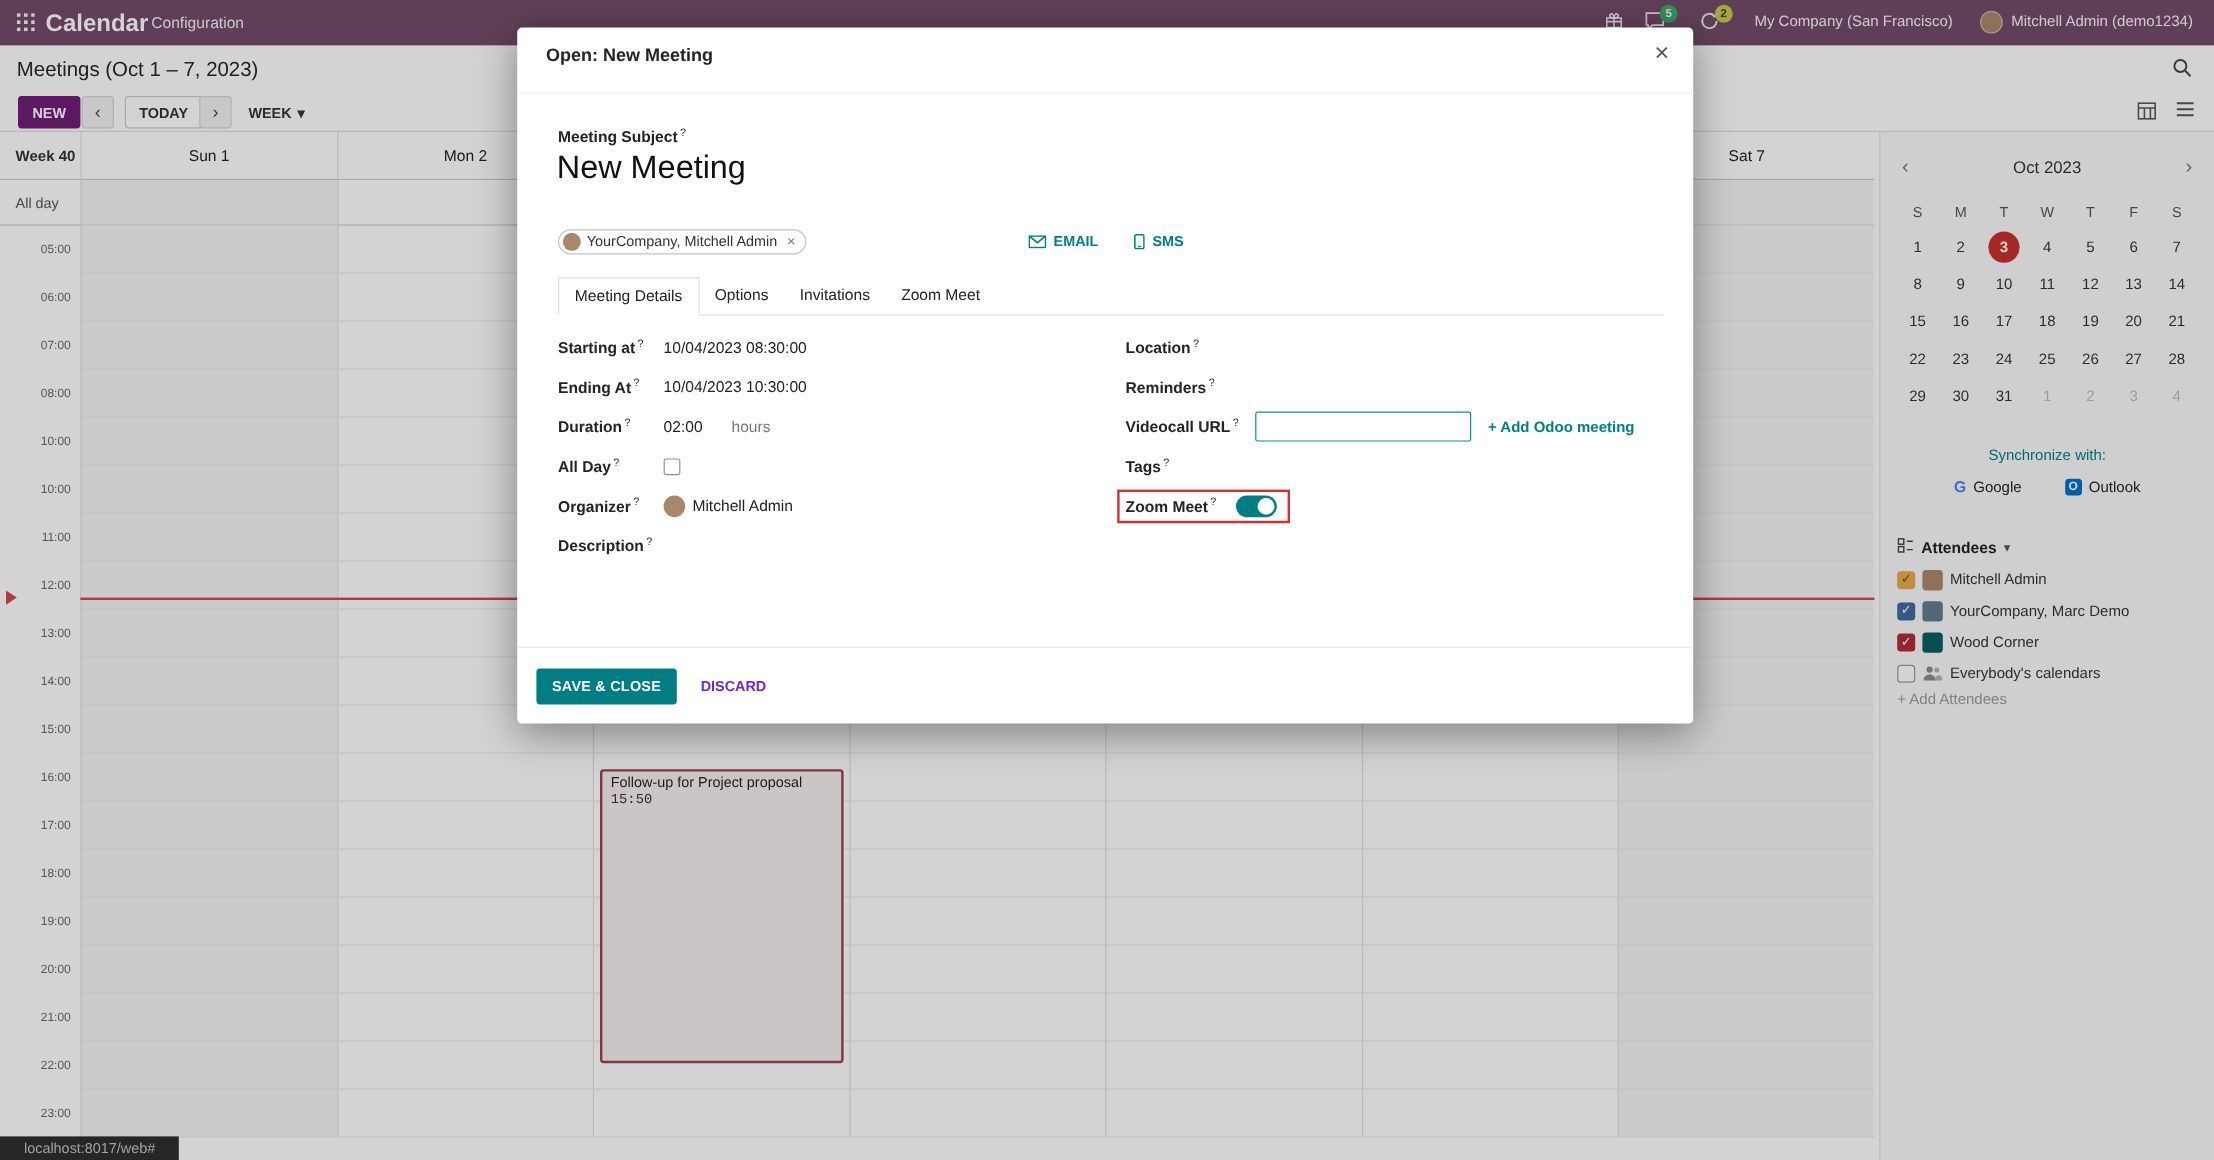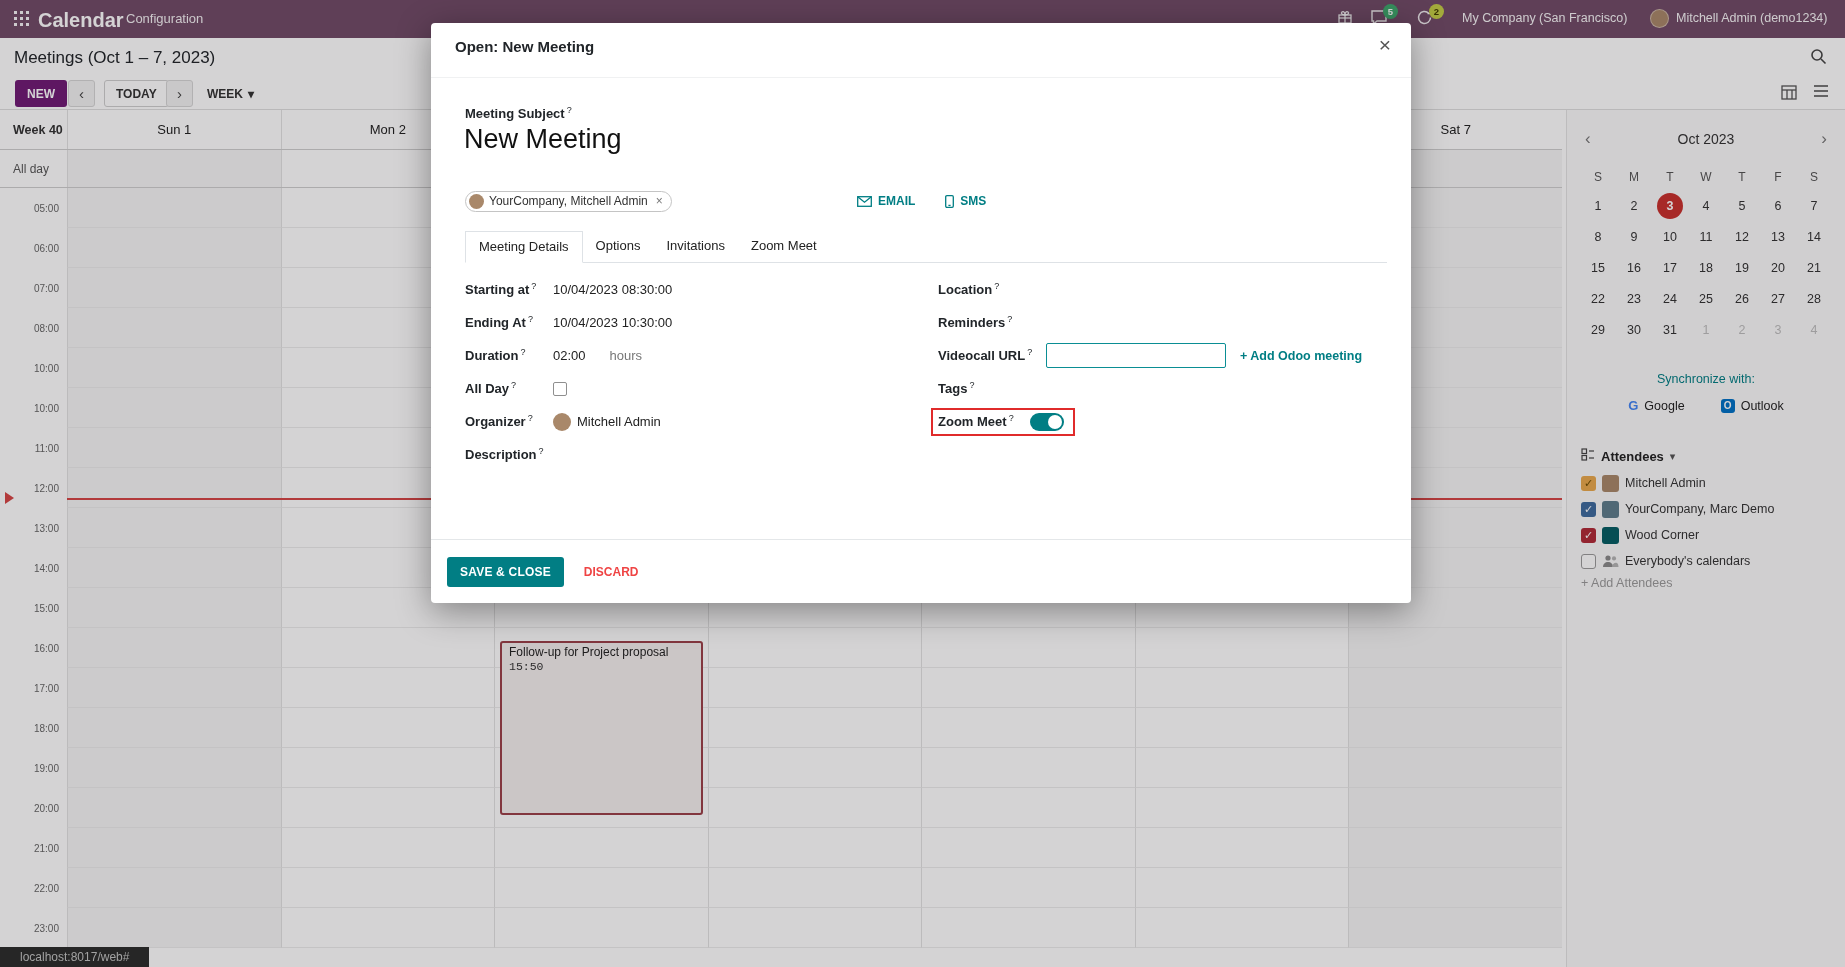--- a/index.html
+++ b/index.html
@@ -38,21 +38,21 @@
   .day-h{display:flex;align-items:center;justify-content:center;font-size:13px;color:#222;border-left:1px solid #e2e2e2;cursor:pointer;}
   .allday{height:38px;border-bottom:1px solid #cfcfcf;}
   .ad-gut{display:flex;align-items:center;padding-left:13px;font-size:12px;color:#555;}
   .ad-cell{border-left:1px solid #e2e2e2;cursor:pointer;}
   .hrow{height:40px;}
   .hgut{display:flex;align-items:center;justify-content:flex-end;padding-right:8px;font-size:10px;color:#666;}
   .hcell{border-left:1px solid #e2e2e2;border-bottom:1px solid #ececec;cursor:pointer;}
   .wknd{background:#f6f6f6;}
   .now-line{position:absolute;left:67px;width:1495px;top:388px;border-top:2px solid #d64545;z-index:5;}
   .now-arrow{position:absolute;left:5px;top:382px;width:0;height:0;border-top:6px solid transparent;border-bottom:6px solid transparent;border-left:9px solid #d64545;z-index:5;}
-  .event{position:absolute;left:500px;top:531px;width:203px;height:174px;background:#f4efee;border:2px solid #9c4048;border-radius:3px;padding:3px 7px;z-index:4;cursor:pointer;}
+  .event{position:absolute;left:500px;top:531px;width:203px;height:245px;background:#f4efee;border:2px solid #9c4048;border-radius:3px;padding:3px 7px;z-index:4;cursor:pointer;}
   .event .ev-title{font-size:12px;color:#222;line-height:1.15;}
   .event .ev-time{font-size:11.5px;color:#333;font-family:Liberation Mono, monospace;}
 
   
   .sidebar{position:absolute;left:1566px;top:110px;width:279px;height:857px;background:#fbfbfb;border-left:1px solid #e3e3e3;}
   .mc-nav{position:absolute;left:12px;right:12px;top:16px;height:26px;display:flex;align-items:center;justify-content:space-between;}
   .mc-month{font-size:14px;color:#333;}
   .mc-chev{font-size:17px;color:#777;cursor:pointer;padding:0 6px;}
   .mc-table{position:absolute;left:13px;top:54px;width:252px;}
   .mc-wd-row{display:grid;grid-template-columns:repeat(7,1fr);height:26px;}
@@ -107,21 +107,21 @@
   .unit{font-size:13px;color:#777;margin-left:24px;}
   .chk{width:14px;height:14px;border:1px solid #8f8f8f;border-radius:2px;background:#fff;cursor:pointer;}
   .org-av{width:18px;height:18px;border-radius:50%;background:#A9886A;display:inline-block;margin-right:6px;vertical-align:middle;}
   .vc-input{width:180px;height:25px;border:1.5px solid #0A8E94;border-radius:2px;background:#fff;outline:none;padding:0 6px;font-size:12px;}
   .add-odoo{margin-left:14px;color:#017E84;font-size:12.5px;font-weight:bold;cursor:pointer;}
   .red-box{display:inline-flex;align-items:center;gap:16px;border:2px solid #E02B2B;padding:3px 9px 3px 5px;margin-left:-7px;}
   .toggle{width:34px;height:18px;border-radius:9px;background:#017E84;position:relative;cursor:pointer;flex-shrink:0;}
   .toggle::after{content:"";position:absolute;right:2px;top:2px;width:14px;height:14px;border-radius:50%;background:#fff;}
   .m-foot{position:absolute;left:0;right:0;top:516px;bottom:0;border-top:1px solid #e4e7e9;display:flex;align-items:center;padding:0 16px;gap:20px;}
   .btn-save{background:#017E84;color:#fff;border:none;border-radius:3px;padding:8px 13px;font-size:12px;font-weight:bold;cursor:pointer;letter-spacing:.2px;}
-  .btn-discard{background:none;border:none;color:#ef4444;font-size:12px;font-weight:bold;cursor:pointer;}
+  .btn-discard{background:none;border:none;color:#6d28d9;font-size:12px;font-weight:bold;cursor:pointer;}
 
   
   .status{position:absolute;left:0;bottom:0;background:#262626;color:#a3a3a3;font-size:12px;padding:3px 20px;z-index:30;}
 </style>
 </head>
 <body>
 
 <div id="stage">
 
   <div class="navbar">

